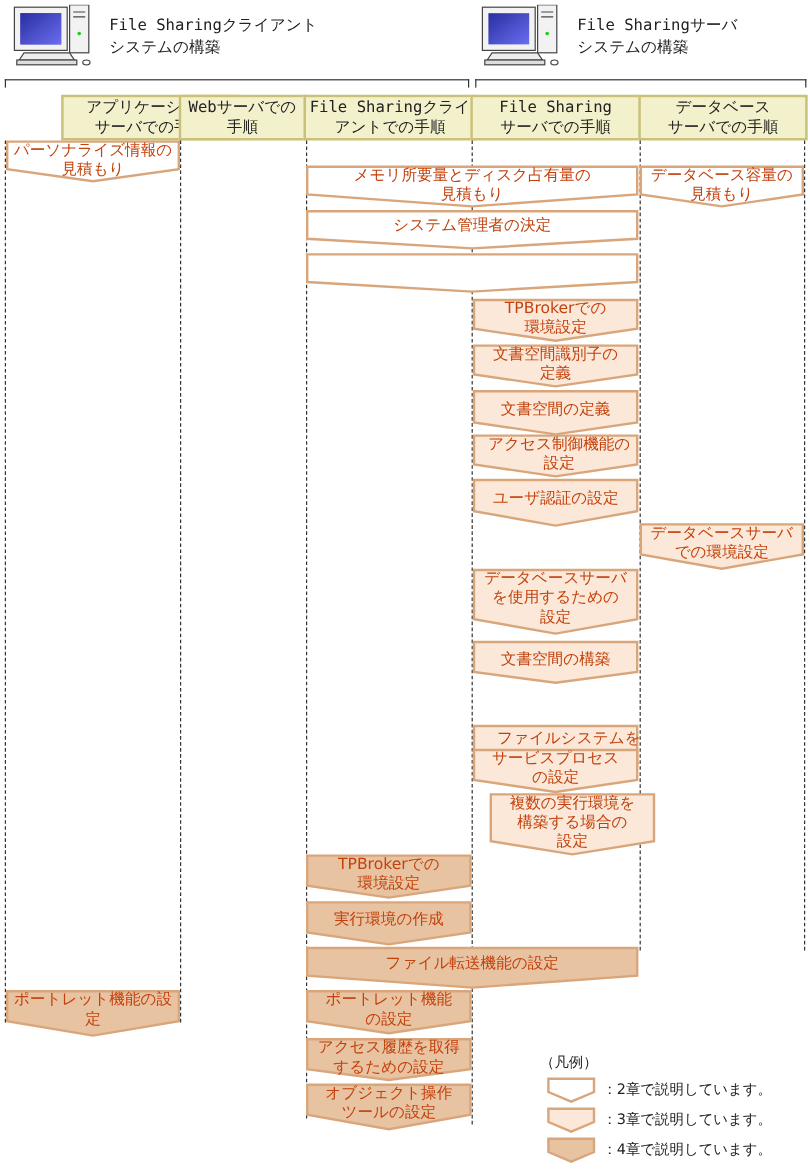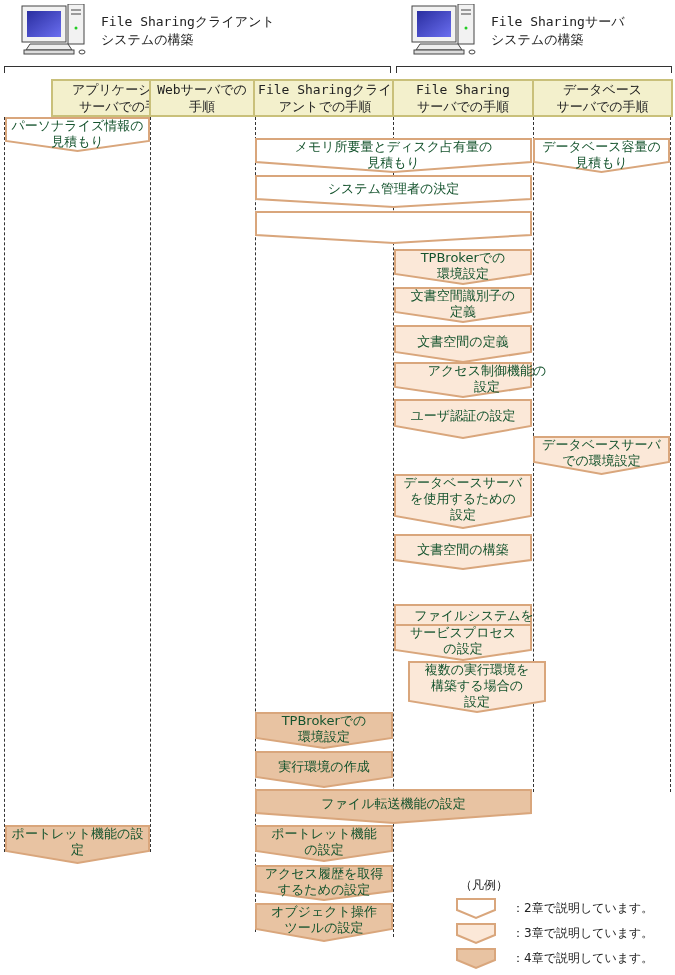--- a/index.html
+++ b/index.html
@@ -1,29 +1,29 @@
 <!DOCTYPE html>
 <html><head>
 <meta charset="utf-8">
 <style>
   html, body { margin: 0; padding: 0; background: #ffffff; }
   body { width: 675px; height: 975px; position: relative; overflow: hidden;
          font-family: "DejaVu Sans", "Liberation Sans", sans-serif; color: #222; }
-  .abs { position: absolute; margin-left: 10px; }
+  .abs { position: absolute; }
   .sys-title { font-family: "DejaVu Sans Mono", "Liberation Mono", monospace; font-size: 13px; line-height: 18px; white-space: pre; }
   .bracket { position: absolute; border-top: 1px solid #333; border-left: 1px solid #333; border-right: 1px solid #333; height: 6px; }
   .hdr { position: absolute; top: 79px; height: 38px; background: #f3f0cc; border: 2px solid #c9c07a; box-sizing: border-box;
          display: flex; align-items: center; justify-content: center; text-align: center;
          font-size: 13px; line-height: 17px; }
   .hdr span { white-space: pre-line; }
   .hdr .mono { font-family: "DejaVu Sans Mono", "Liberation Mono", monospace; }
   .lane { position: absolute; top: 117px; bottom: 0; border-left: 1px dashed #333; width: 0; }
   .step { position: absolute; }
   .step svg { position: absolute; left: 0; top: 0; overflow: visible; }
-  .step .txt { position: absolute; left: 0; right: 0; top: 2px; text-align: center; font-size: 13px; line-height: 16px; white-space: pre-line; color: #14532d; }
+  .step .txt { position: absolute; left: 0; right: 0; top: 2px; text-align: center; font-size: 13px; line-height: 16px; white-space: pre-line; color: #c2410c; }
   .legend-title { font-size: 12px; }
   .legend-item { font-size: 12px; }
 </style>
 </head>
 <body>
 
 <div class="abs" style="left:8px;top:4px;width:70px;height:52px;">
   <svg width="70" height="52" viewBox="0 0 70 52">
     <rect x="4" y="2" width="44" height="36" fill="#f2f2f2" stroke="#444"></rect>
     <rect x="9" y="7" width="34" height="26" fill="#3b3fc4"></rect>
@@ -145,21 +145,21 @@
       </svg>
       <div class="txt" style="top: 1px;">文書空間識別子の
 定義</div>
     </div>
     <div class="step" style="left: 394px; top: 325px; width: 138px; height: 37px;">
       <svg width="138" height="39">
         <path d="M1 1 L137 1 L137 27 L69 37 L1 27 Z" fill="#fbe8d8" stroke="#d9a67c" stroke-width="2"></path>
       </svg>
       <div class="txt" style="top: 9px;">文書空間の定義</div>
     </div>
-    <div class="step" style="left: 394px; top: 362px; width: 144px; height: 35px; padding-left: 42px;">
+    <div class="step" style="left: 394px; top: 362px; width: 144px; height: 35px;">
       <svg width="138" height="37">
         <path d="M1 1 L137 1 L137 25 L69 35 L1 25 Z" fill="#fbe8d8" stroke="#d9a67c" stroke-width="2"></path>
       </svg>
       <div class="txt" style="top: 1px;">アクセス制御機能の
 設定</div>
     </div>
     <div class="step" style="left: 394px; top: 399px; width: 138px; height: 39px;">
       <svg width="138" height="41">
         <path d="M1 1 L137 1 L137 27 L69 39 L1 27 Z" fill="#fbe8d8" stroke="#d9a67c" stroke-width="2"></path>
       </svg>

